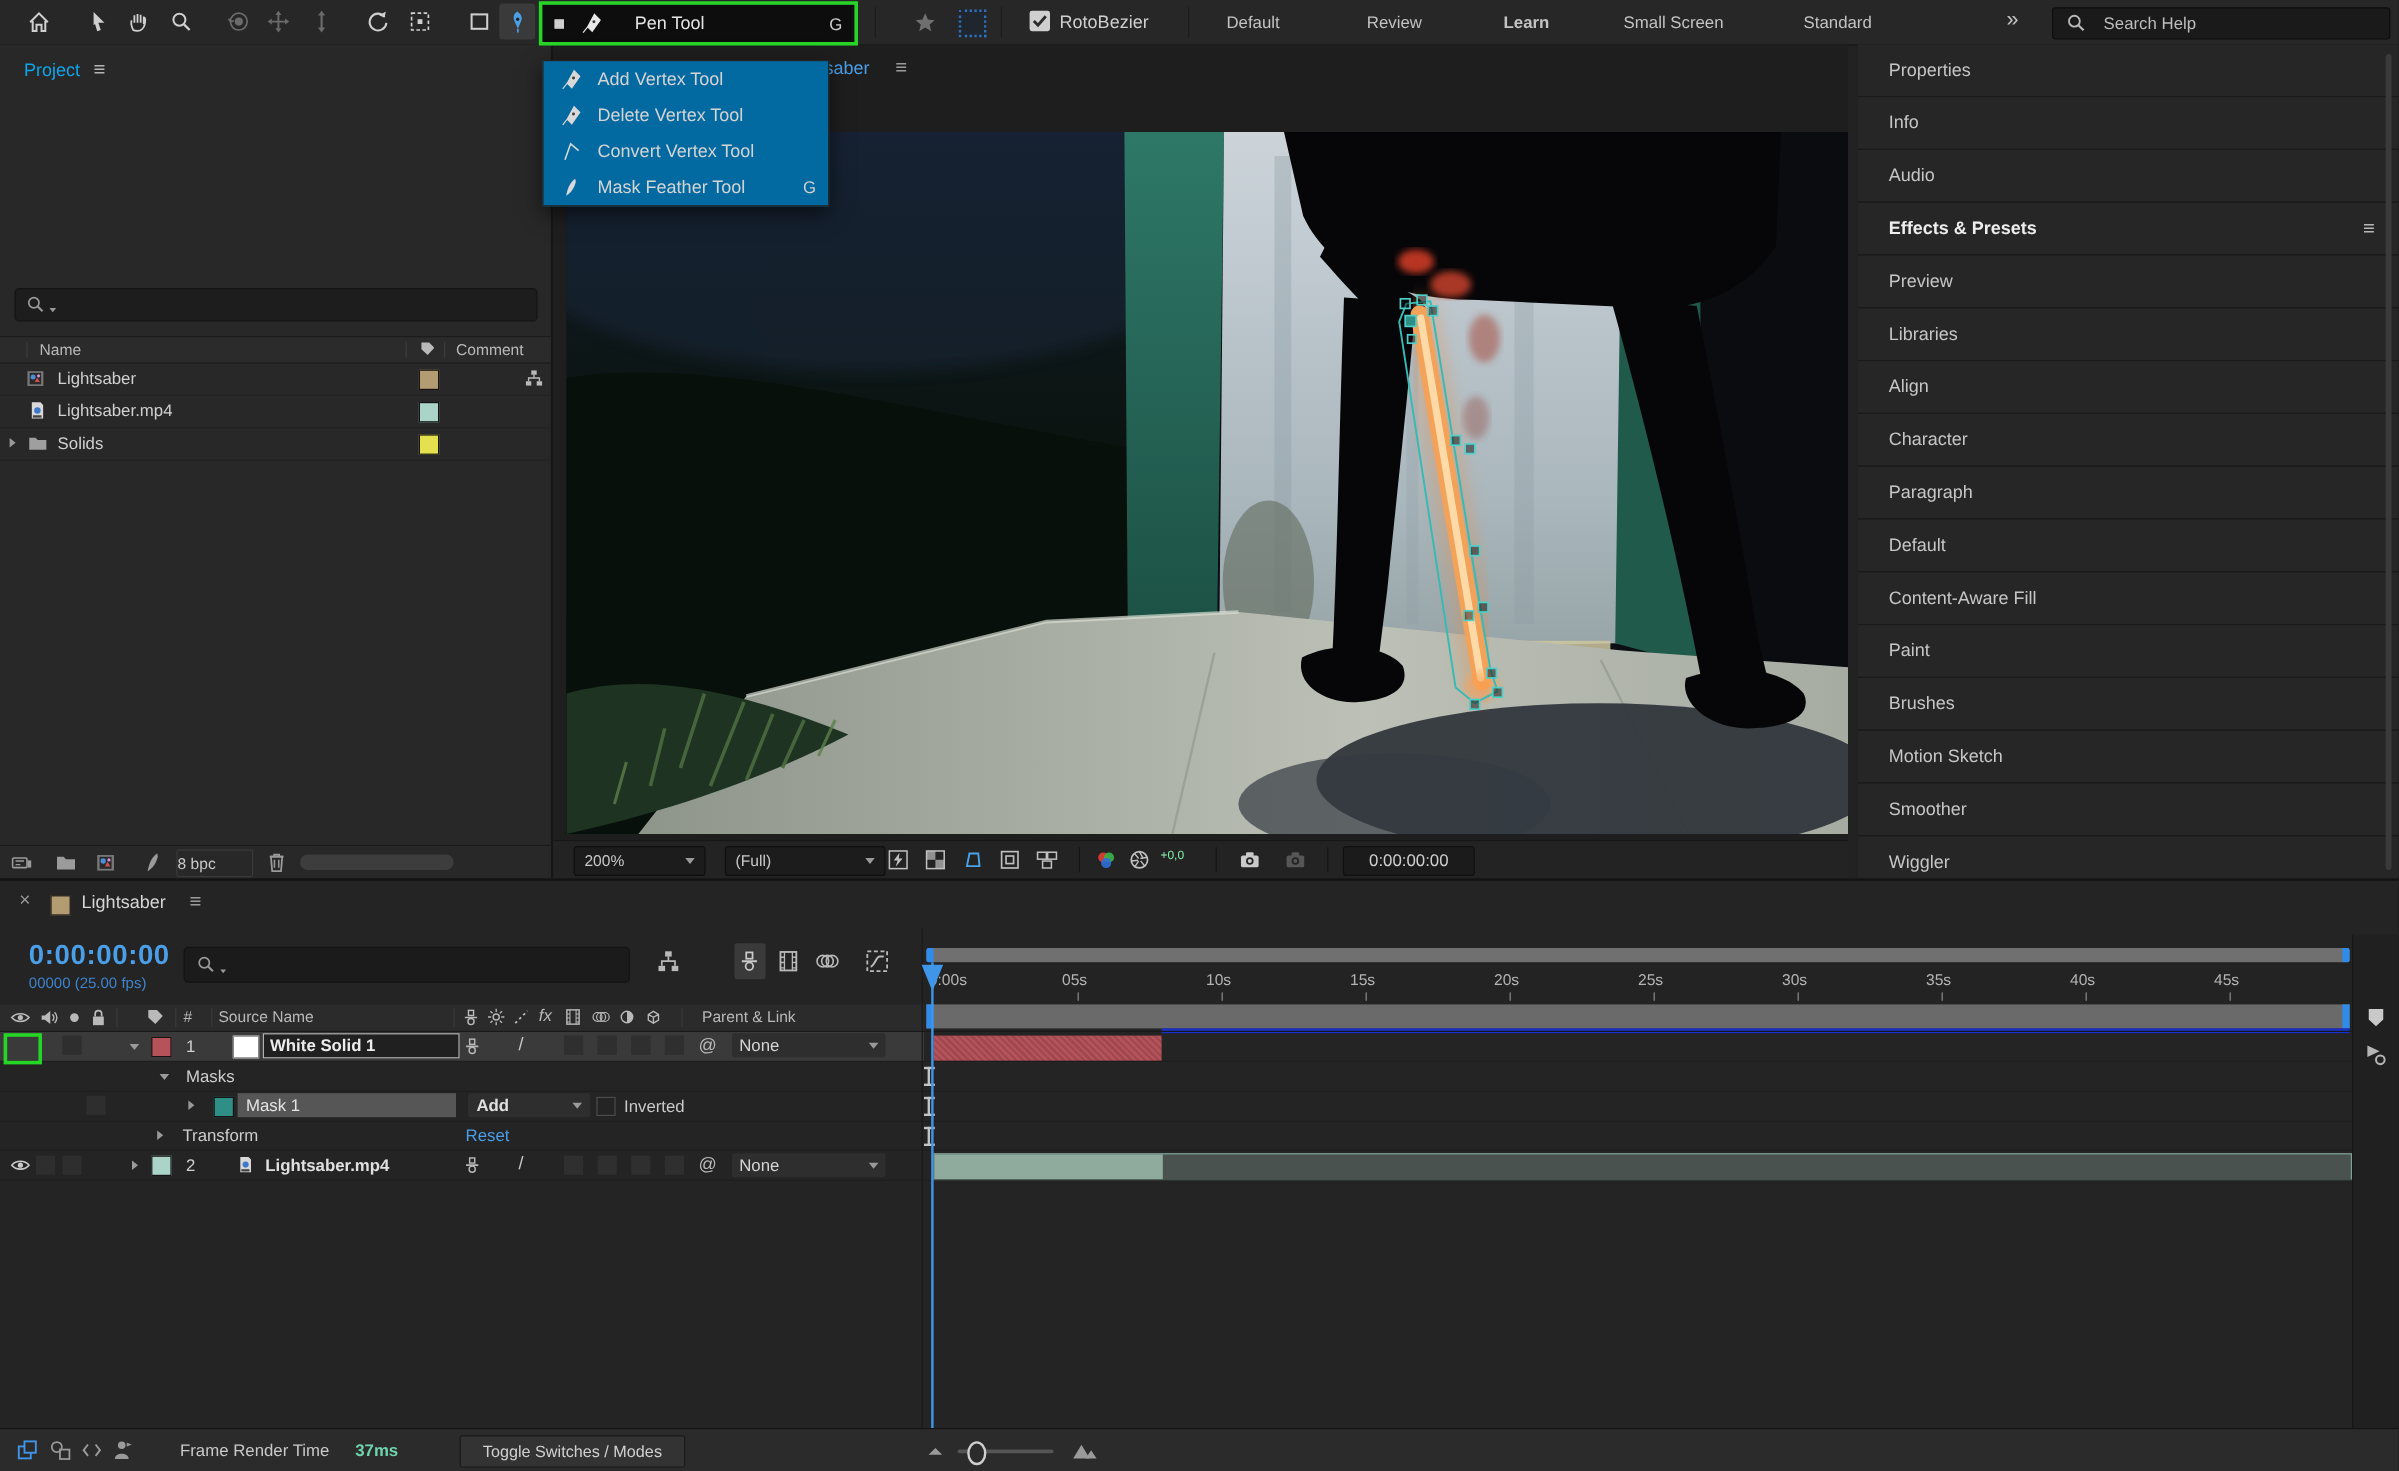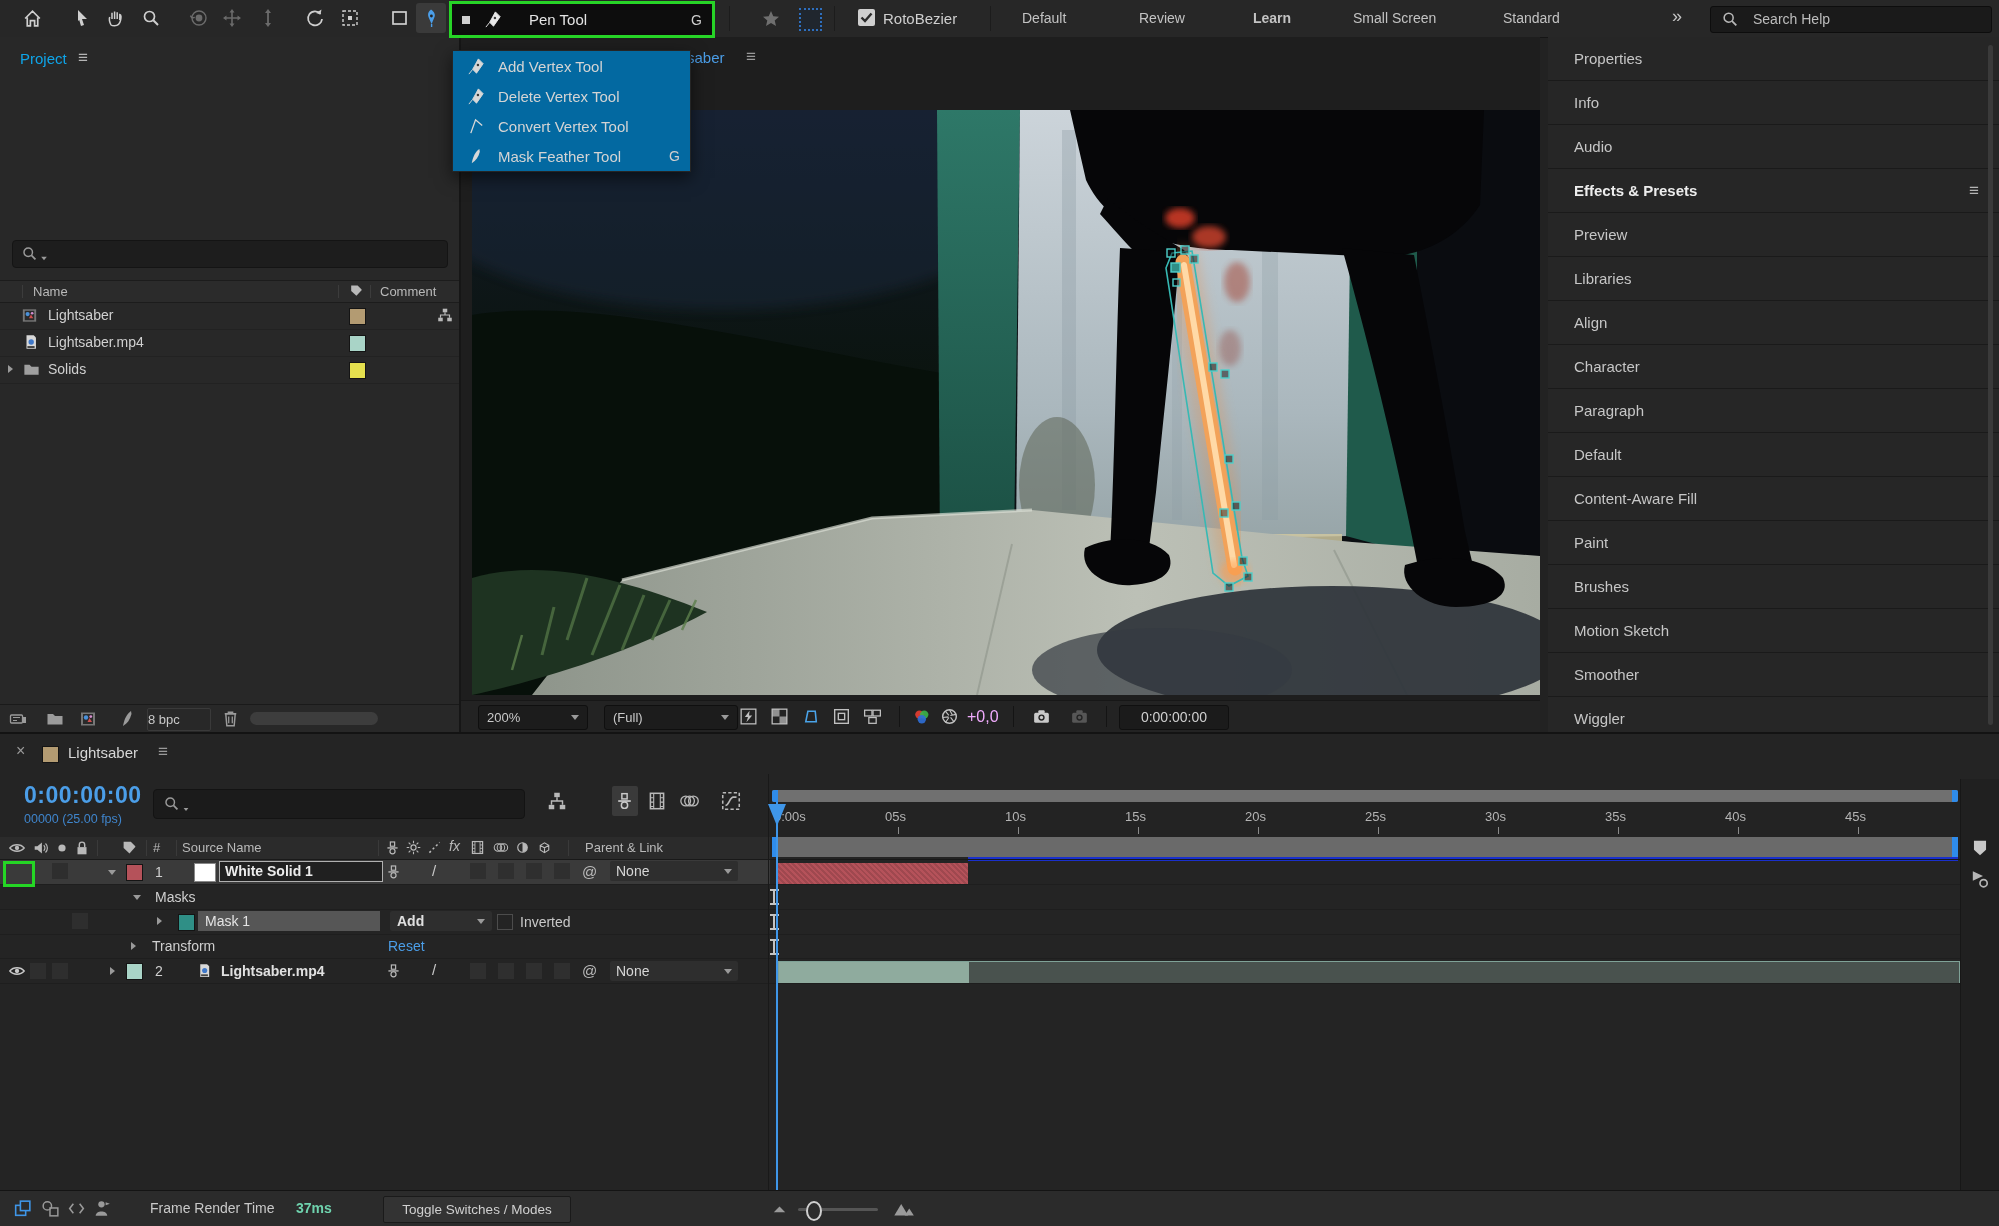--- a/index.html
+++ b/index.html
@@ -503,21 +503,21 @@
       <svg class="i abs" style="left:401px;top:5px;color:#c0c0c0" width="21" height="21">
           <use href="#s-views"></use>
         </svg>
       <div class="vline" style="left:438px;top:5px;height:21px;background:#141414"></div>
       <svg class="i abs" style="left:450px;top:5px" width="21" height="21">
           <use href="#s-wheel"></use>
         </svg>
       <svg class="i abs" style="left:478px;top:5px;color:#c0c0c0" width="21" height="21">
           <use href="#s-shutter"></use>
         </svg>
-      <span class="abs txt" style="left:506px;top:7px;color:#f0abfc;font-size:16px;">+0,0</span>
+      <span class="abs txt" style="left:506px;top:7px;color:#86efac;font-size:10px;">+0,0</span>
       <div class="vline" style="left:552px;top:5px;height:21px;background:#141414"></div>
       <svg class="i abs" style="left:570px;top:5px;color:#c9c9c9" width="21" height="21">
           <use href="#s-cam"></use>
         </svg>
       <svg class="i abs" style="left:608px;top:5px;color:#565656" width="21" height="21">
           <use href="#s-cam"></use>
         </svg>
       <div class="vline" style="left:645px;top:5px;height:21px;background:#141414"></div>
       <div class="abs" style="left:658px;top:4px;width:108px;height:23px;background:#1b1b1b;border:1px solid #101010;border-radius:3px;text-align:center;">
         <span style="font-size:14px;color:#cfcfcf;line-height:23px;">0:00:00:00</span>

